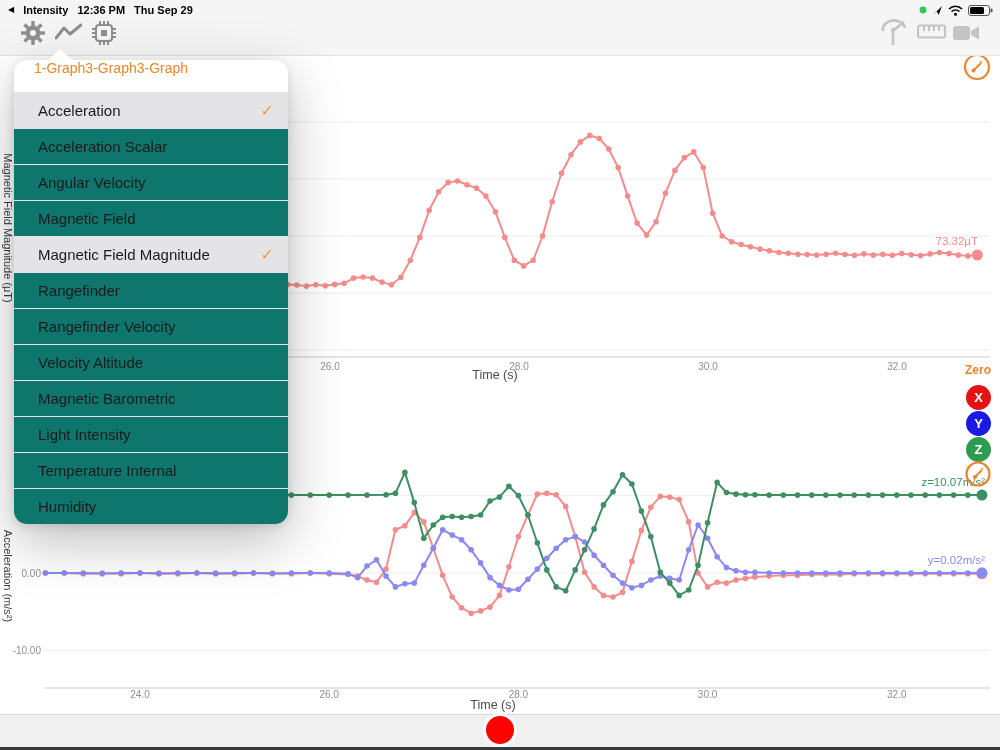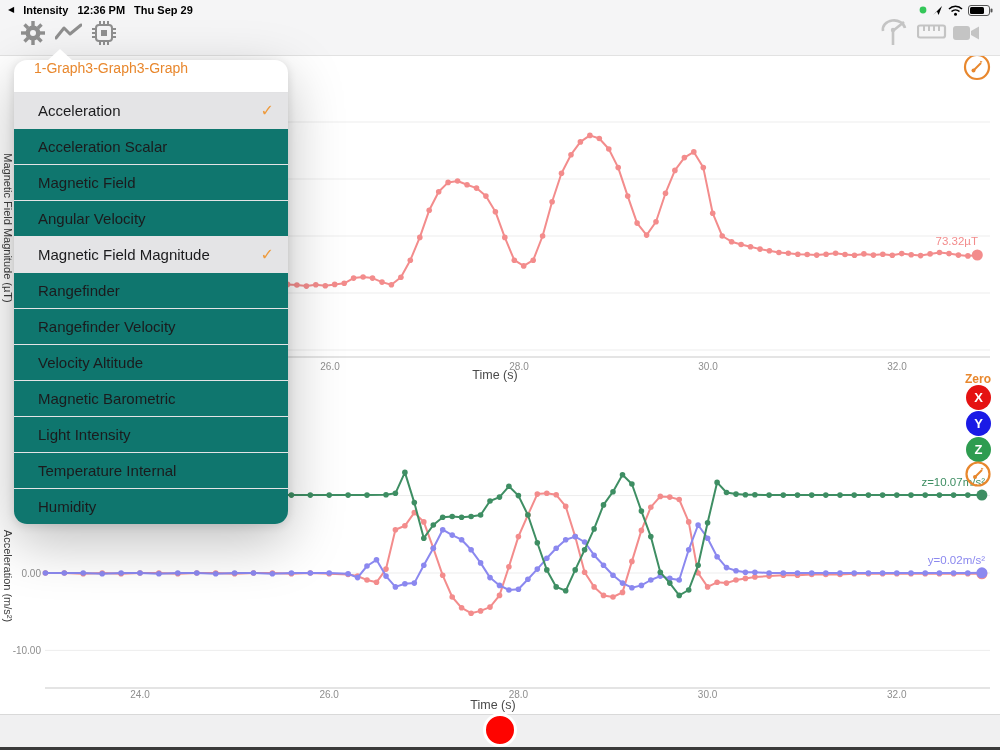--- a/index.html
+++ b/index.html
@@ -19,21 +19,21 @@
   .menu-tab{color:#e8872d;cursor:default;}
   .menu-row{height:35px;line-height:35px;padding-left:24px;font-size:15px;color:#1b1b1d;position:relative;border-bottom:1px solid #e4e4e6;background:#0f766e;}
   .menu-row:last-child{border-bottom:none;}
   .menu-row.hl{background:#e4e4e6;}
   .check{position:absolute;right:14px;top:0;color:#ee9a3c;font-size:16px;font-weight:700;}
   
   #charts{position:absolute;left:0;top:0;z-index:10;}
   #charts text{font-family:"Liberation Sans","DejaVu Sans",sans-serif;}
   .ylab{position:absolute;color:#3d3d3d;font-size:11px;text-align:center;transform:rotate(90deg);z-index:5;white-space:nowrap;}
   
-  .zero{position:absolute;left:962px;top:372px;width:32px;text-align:center;color:#e8872d;font-weight:700;font-size:12px;z-index:20;}
+  .zero{position:absolute;left:962px;top:363px;width:32px;text-align:center;color:#e8872d;font-weight:700;font-size:12px;z-index:20;}
   .axisbtn{position:absolute;left:966px;width:25px;height:25px;border-radius:50%;color:#fff;font-weight:700;font-size:13px;
            display:flex;align-items:center;justify-content:center;z-index:20;}
   .compass{position:absolute;z-index:20;}
   
   .bottombar{position:absolute;left:0;right:0;top:714px;height:33px;background:#f0f0f1;border-top:1px solid #d9d9d9;z-index:30;}
   .record{position:absolute;left:483px;top:713px;width:34px;height:34px;border-radius:50%;background:#fe0400;border:3px solid #fff;box-sizing:border-box;z-index:31;}
   .bottomstrip{position:absolute;left:0;right:0;bottom:0;height:3px;background:#3a3a3a;z-index:32;}
 </style>
 </head>
 <body>
@@ -502,22 +502,22 @@
   <div class="menu-arrow"></div>
   <div class="menu">
     <div class="menu-tabs" id="menu-tabs">
         <span class="menu-tab">1-Graph</span>
         <span class="menu-tab">3-Graph</span>
         <span class="menu-tab">3-Graph</span>
       </div>
     <div id="menu-list">
         <div class="menu-row hl"><span>Acceleration</span><span class="check">✓</span></div>
         <div class="menu-row"><span>Acceleration Scalar</span></div>
+        <div class="menu-row"><span>Angular Velocity</span></div>
         <div class="menu-row"><span>Magnetic Field</span></div>
-        <div class="menu-row"><span>Angular Velocity</span></div>
         <div class="menu-row hl"><span>Magnetic Field Magnitude</span><span class="check">✓</span></div>
         <div class="menu-row"><span>Rangefinder</span></div>
         <div class="menu-row"><span>Rangefinder Velocity</span></div>
         <div class="menu-row"><span>Velocity Altitude</span></div>
         <div class="menu-row"><span>Magnetic Barometric</span></div>
         <div class="menu-row"><span>Light Intensity</span></div>
         <div class="menu-row"><span>Temperature Internal</span></div>
         <div class="menu-row"><span>Humidity</span></div>
       </div>
   </div>

